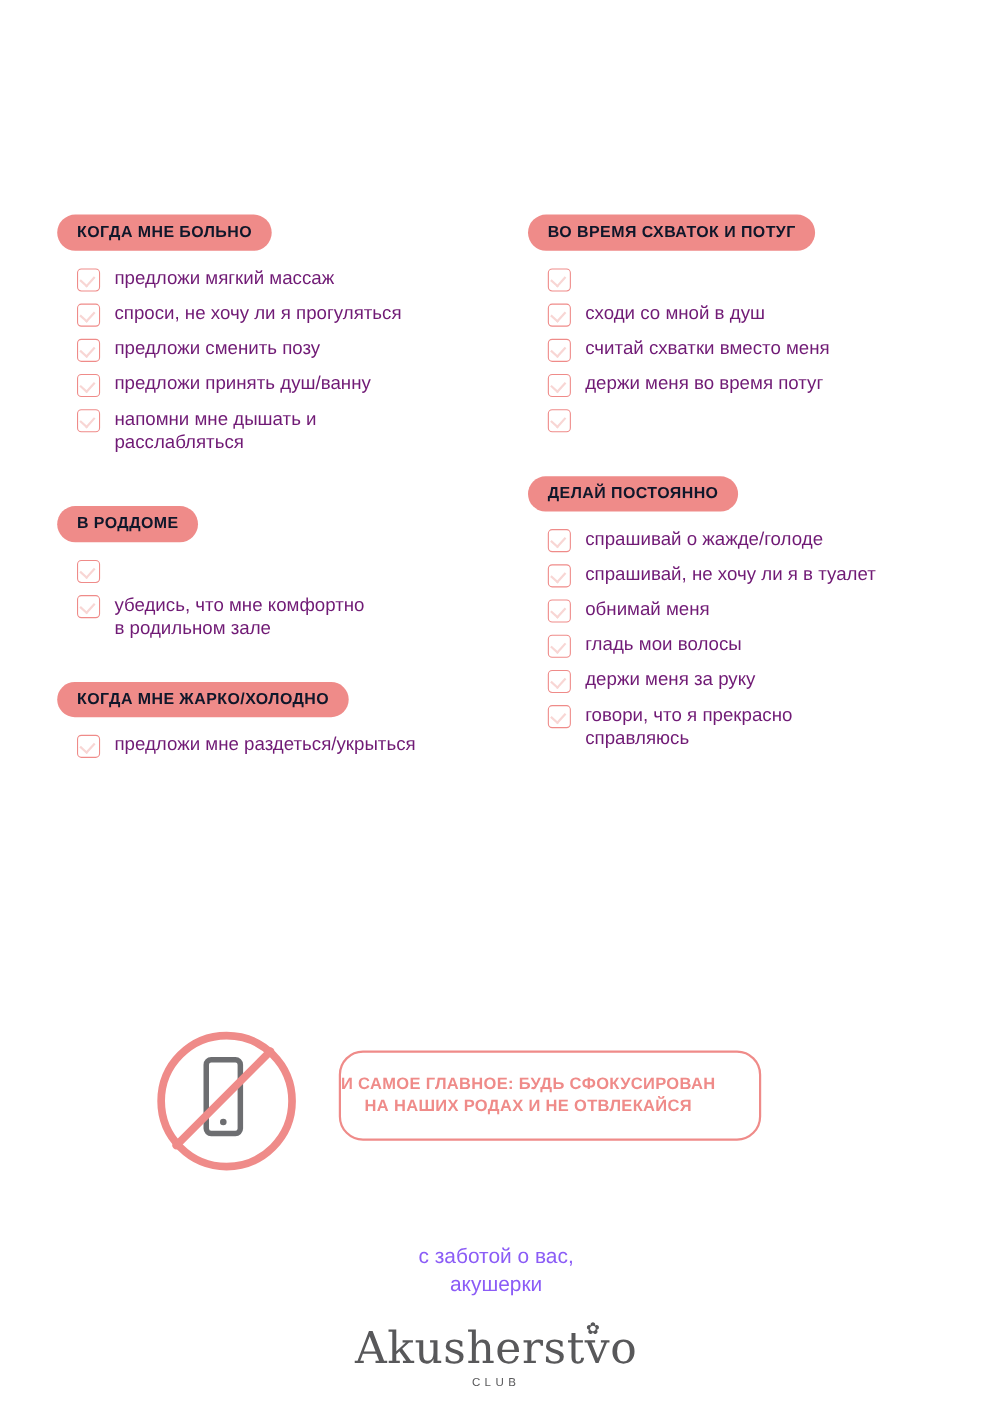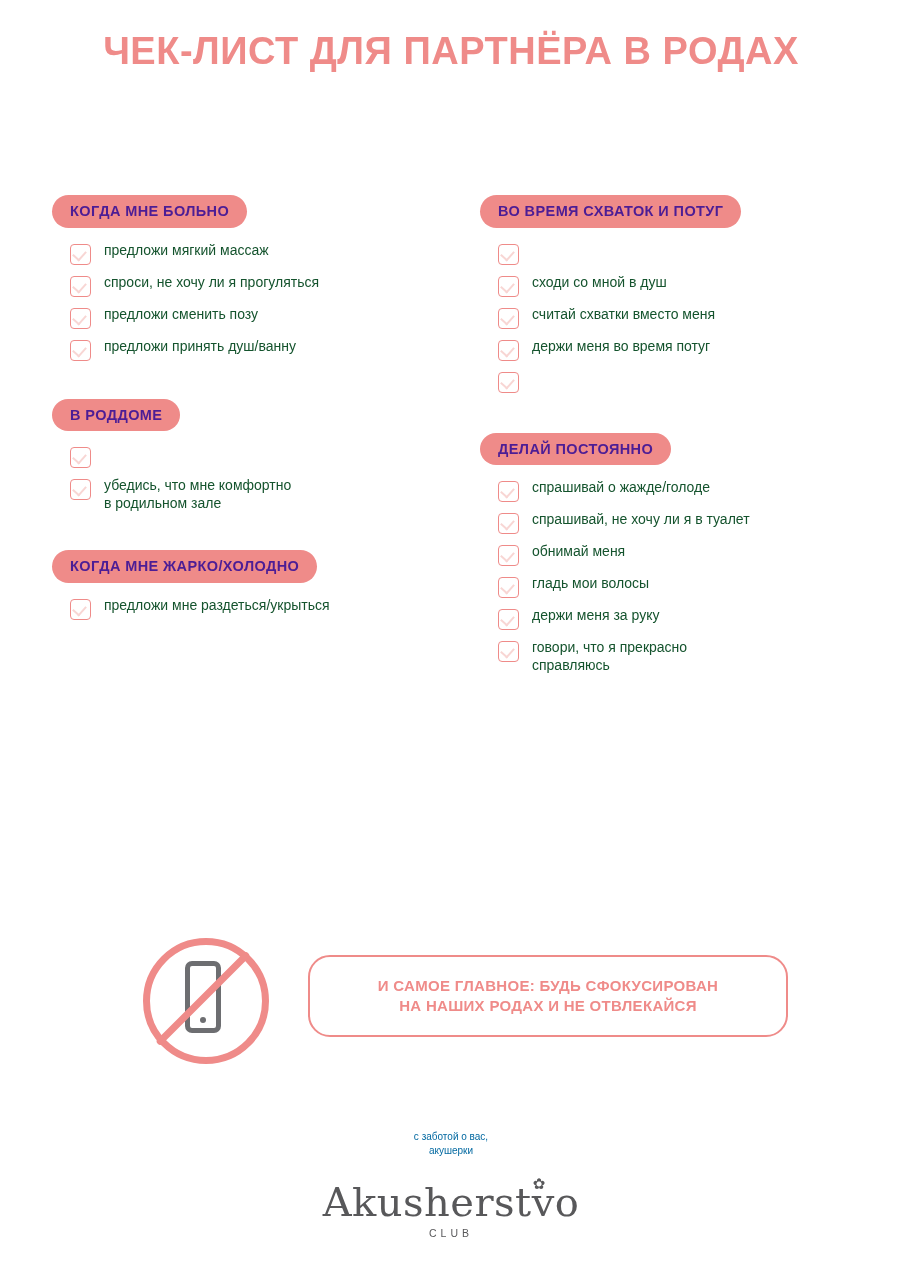--- a/index.html
+++ b/index.html
@@ -52,21 +52,21 @@
     width: 400px;
   }
 
   .section {
     margin-bottom: 26px;
   }
 
   .pill {
     display: inline-block;
     background: #ef8b89;
-    color: #4c1d95;
+    color: #0f172a;
     font-size: 14.5px;
     font-weight: bold;
     letter-spacing: 0.4px;
     padding: 9px 18px 9px 18px;
     border-radius: 18px;
     text-transform: uppercase;
     line-height: 1;
     white-space: nowrap;
   }
 
@@ -98,23 +98,23 @@
     left: 4px;
     top: 3px;
     width: 7px;
     height: 10px;
     border: solid #f8d6d4;
     border-width: 0 2px 2px 0;
     transform: rotate(42deg);
   }
 
   .item-text {
-    font-size: 14px;
+    font-size: 17px;
     line-height: 1.26;
-    color: #14532d;
+    color: #701a75;
     white-space: pre-line;
   }
 
   
   .bottom-block {
     position: absolute;
     left: 140px;
     top: 935px;
     width: 630px;
     height: 125px;
@@ -168,28 +168,28 @@
     background: #ef8b89;
     transform: rotate(-45deg);
     transform-origin: center;
     border-radius: 4px;
   }
 
   .focus-box {
     position: absolute;
     left: 168px;
     top: 20px;
-    width: 480px;
+    width: 384px;
     height: 82px;
     border: 2.5px solid #ef8b89;
     border-radius: 22px;
     box-sizing: border-box;
     display: flex;
     align-items: center;
-    justify-content: center;
+    justify-content: flex-start;
     text-align: center;
   }
   .focus-text {
     color: #ef8b89;
     font-size: 15px;
     font-weight: bold;
     line-height: 1.35;
     letter-spacing: 0.3px;
     text-transform: uppercase;
     white-space: pre-line;
@@ -197,23 +197,23 @@
 
   
   .footer {
     position: absolute;
     left: 0;
     top: 1130px;
     width: 902px;
     text-align: center;
   }
   .footer-note {
-    font-size: 10px;
+    font-size: 19px;
     line-height: 1.35;
-    color: #0369a1;
+    color: #8b5cf6;
     white-space: pre-line;
   }
   .brand {
     margin-top: 22px;
     font-family: "DejaVu Serif", serif;
     font-size: 40px;
     color: #58585a;
     letter-spacing: 0.5px;
     position: relative;
     display: inline-block;
@@ -230,21 +230,20 @@
     font-size: 10.5px;
     letter-spacing: 4px;
     color: #58585a;
   }
 </style>
 </head>
 <body>
 
 <div class="page">
 
-  <div class="title">ЧЕК-ЛИСТ ДЛЯ ПАРТНЁРА В РОДАХ</div>
 
   <div class="col-left">
 
     <div class="section">
       <div class="pill">КОГДА МНЕ БОЛЬНО</div>
       <div class="items">
         <div class="item">
           <span class="checkbox"></span>
           <span class="item-text">предложи мягкий массаж</span>
         </div>
@@ -253,24 +252,29 @@
           <span class="item-text">спроси, не хочу ли я прогуляться</span>
         </div>
         <div class="item">
           <span class="checkbox"></span>
           <span class="item-text">предложи сменить позу</span>
         </div>
         <div class="item">
           <span class="checkbox"></span>
           <span class="item-text">предложи принять душ/ванну</span>
         </div>
-      </div>
-    </div>
-
-    <div class="section" style="margin-top:38px;">
+        <div class="item">
+          <span class="checkbox"></span>
+          <span class="item-text">напомни мне дышать и
+расслабляться</span>
+        </div>
+      </div>
+    </div>
+
+    <div class="section" style="margin-top:48px;">
       <div class="pill">В РОДДОМЕ</div>
       <div class="items">
         <div class="item">
           <span class="checkbox"></span>
         </div>
         <div class="item">
           <span class="checkbox"></span>
           <span class="item-text">убедись, что мне комфортно
 в родильном зале</span>
         </div>

